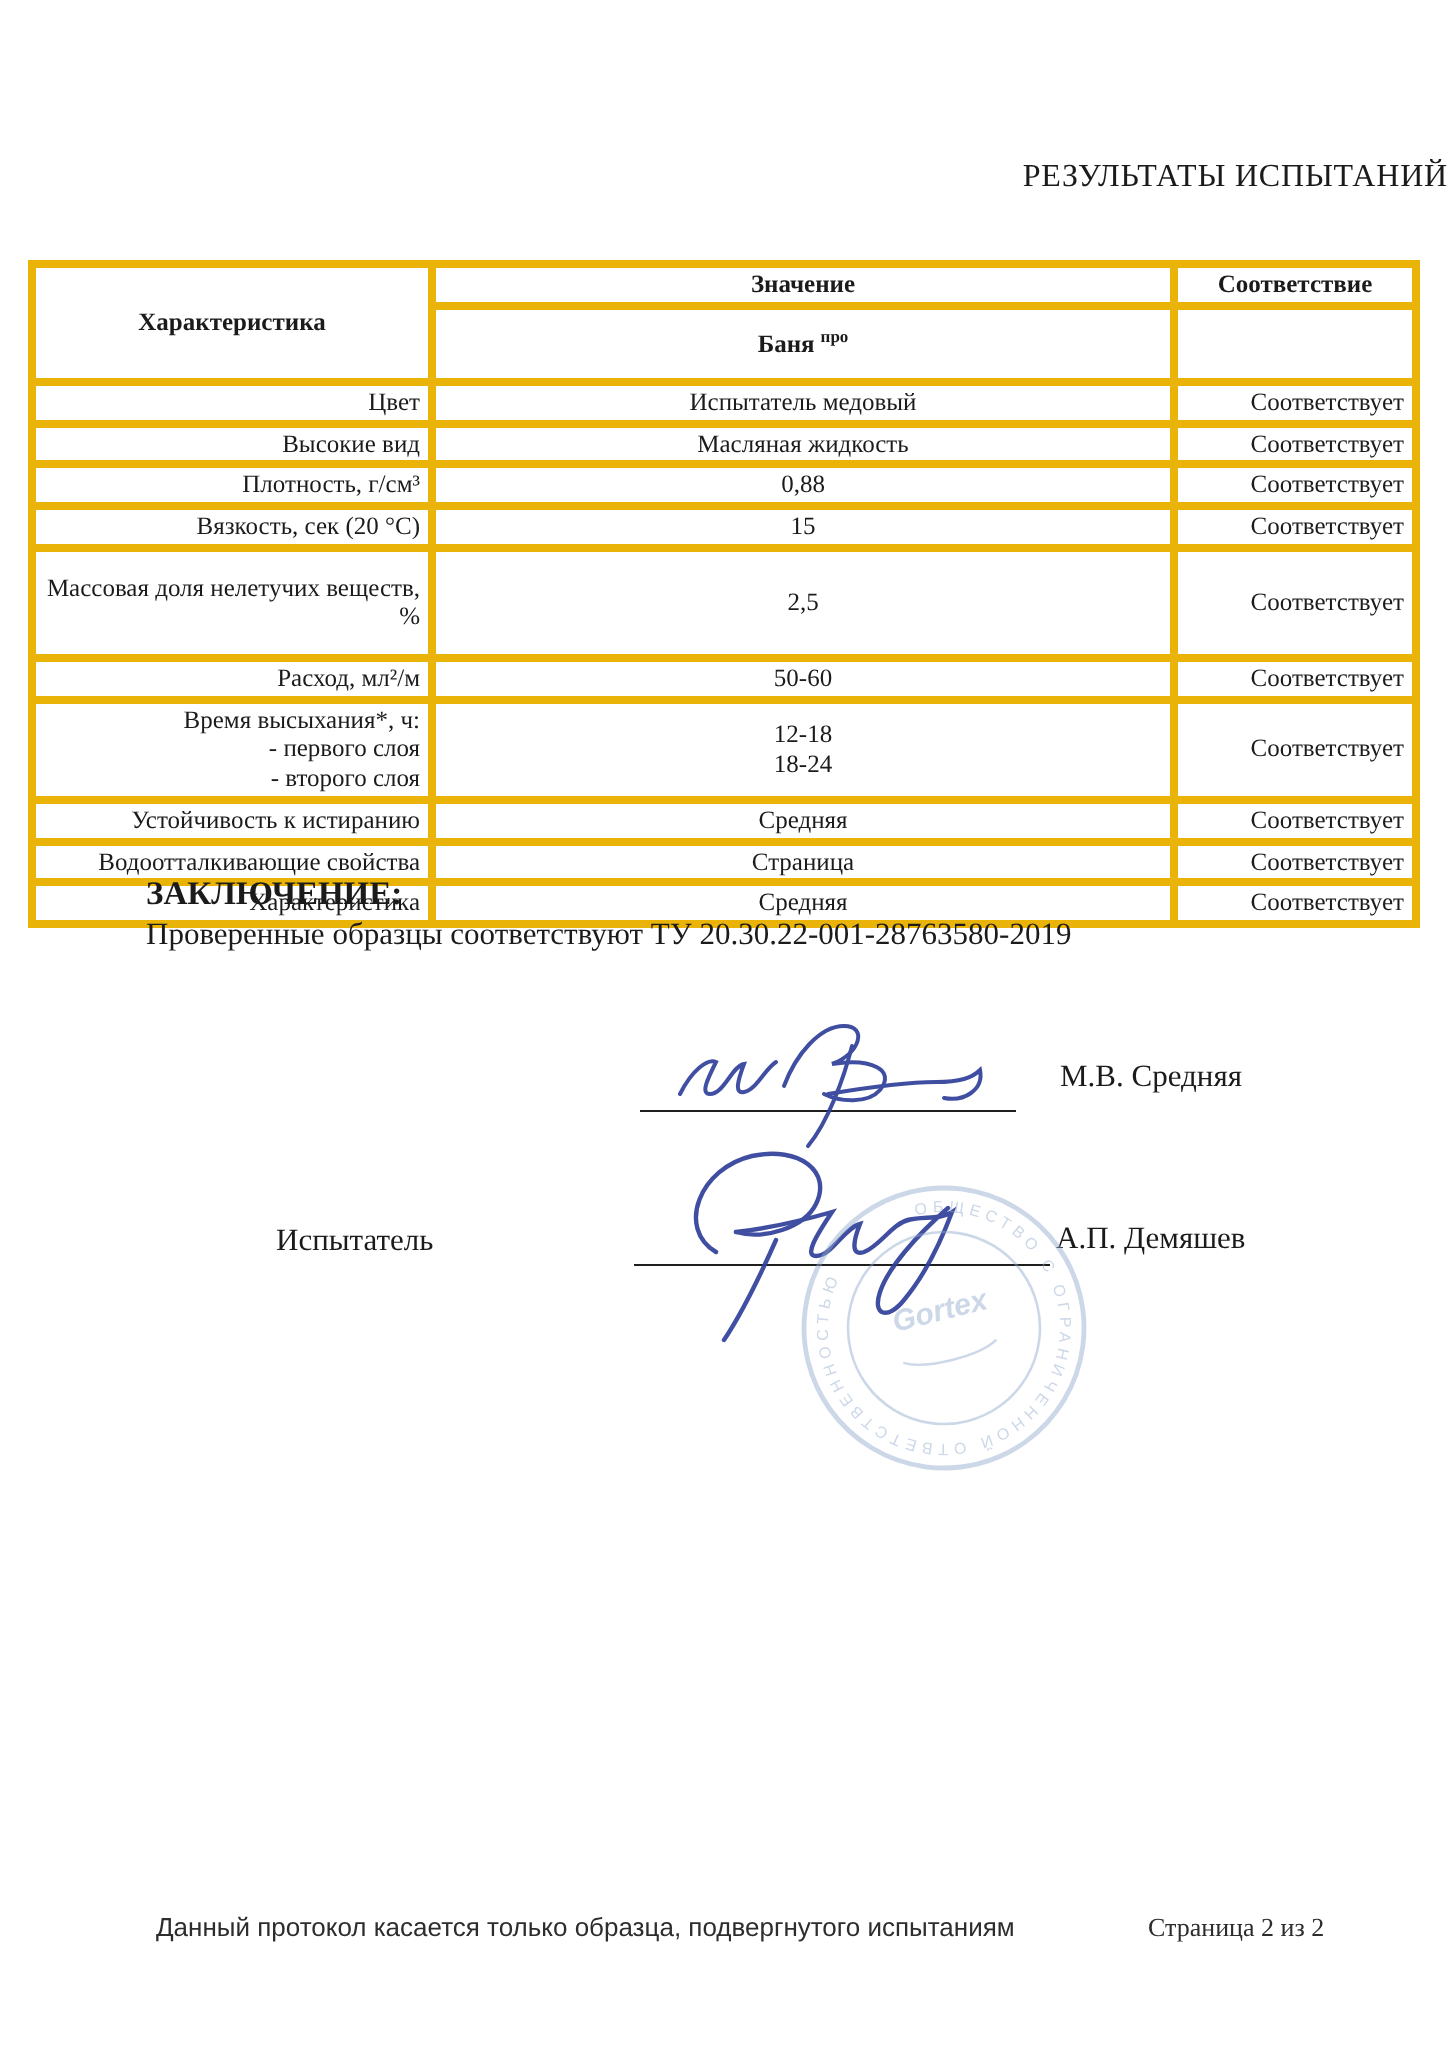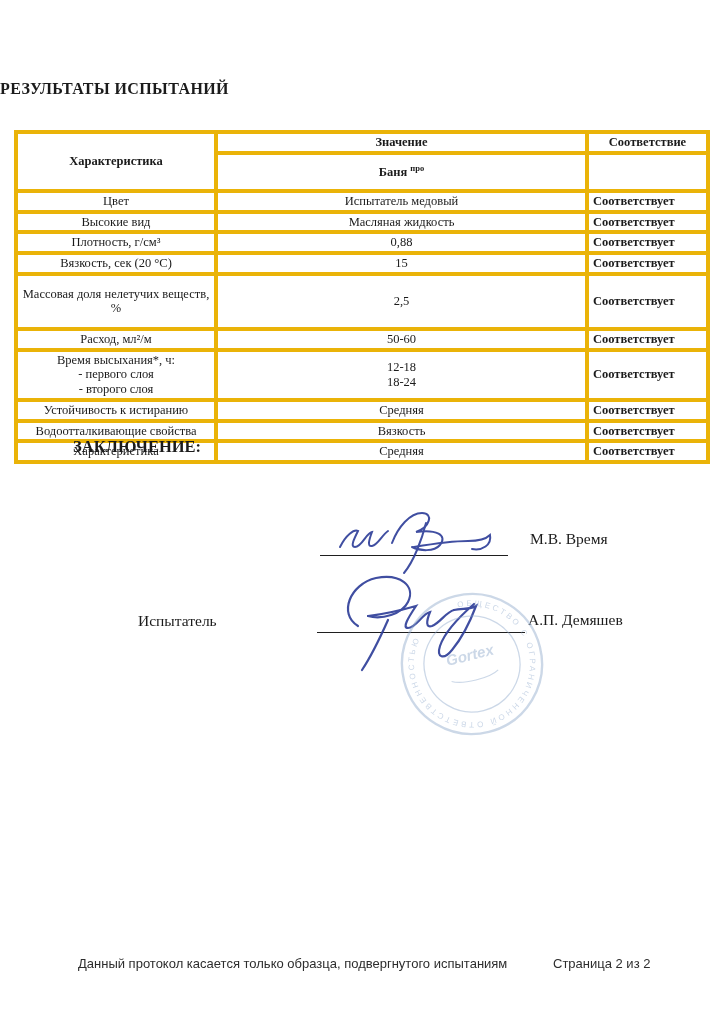--- a/index.html
+++ b/index.html
@@ -8,44 +8,44 @@
     position: relative;
     width: 724px; height: 1024px;
     margin: 0 auto;
     background: #ffffff;
     font-family: "Liberation Serif", serif;
     color: #1b1b1b;
     overflow: hidden;
   }
   .title {
     position: absolute; top: 80px; left: 0; width: 100%;
-    text-align: left;
-    font-size: 16px; font-weight: bold; letter-spacing: 0.4px;
+    text-align: right;
+    font-size: 16px; font-weight: normal; letter-spacing: 0.4px;
   }
   
   table.results {
     position: absolute; left: 14px; top: 130px;
     width: 692px;
     border-collapse: collapse;
     table-layout: fixed;
     font-size: 12.5px; line-height: 1.18;
   }
   table.results th, table.results td {
     border: 4px solid #eab308;
     padding: 1px 4px;
     vertical-align: middle;
     overflow: hidden;
   }
   table.results th { font-weight: bold; text-align: center; }
   thead tr:nth-child(1) th { height: 17px; }
   thead tr:nth-child(2) th { height: 38px; }
   th.product sup { font-size: 8.5px; margin-left: 3px; vertical-align: super; margin-top: 28px; }
-  .c-char { text-align: center; white-space: pre-line; padding-left: 5px; font-family: Liberation Serif, serif; }
+  .c-char { text-align: right; white-space: pre-line; padding-left: 5px; font-family: Liberation Serif, serif; }
   .c-val  { text-align: center; white-space: pre-line; }
-  .c-conf { text-align: left; font-weight: bold; }
+  .c-conf { text-align: right; }
   tbody tr td { height: 16px; }
   tbody tr:nth-child(5) td { height: 55px; }
   tbody tr:nth-child(7) td { height: 47px; }
   
   .conclusion { position: absolute; left: 73px; top: 437px; }
   .conclusion .head { font-size: 16.5px; font-weight: bold; }
   .conclusion .body { font-size: 15.5px; margin-top: 2px; }
   
   .sig-label { position: absolute; font-size: 15.5px; }
   .sig-name  { position: absolute; font-size: 15.5px; }
@@ -53,21 +53,21 @@
   .sig-svg   { position: absolute; pointer-events: none; }
   
   .stamp { position: absolute; left: 388px; top: 580px; opacity: 0.45; transform: rotate(-14deg); }
   
   .footer-left, .footer-right {
     position: absolute; top: 956px;
     font-family: "Liberation Sans", sans-serif;
     font-size: 13px; color: #2d2d2d;
   }
   .footer-left  { left: 78px; text-align: right; }
-  .footer-right { left: 553px; }
+  .footer-right { left: 574px; font-family: Liberation Serif, serif; }
 </style>
 </head>
 <body>
 
 <div class="page">
 
   <div class="title">РЕЗУЛЬТАТЫ ИСПЫТАНИЙ</div>
 
   <table class="results">
     <colgroup>
@@ -125,37 +125,38 @@
 18-24</td>
       <td class="c-conf">Соответствует</td>
     </tr>
         <tr>
       <td class="c-char">Устойчивость к истиранию</td>
       <td class="c-val">Средняя</td>
       <td class="c-conf">Соответствует</td>
     </tr>
         <tr>
       <td class="c-char">Водоотталкивающие свойства</td>
-      <td class="c-val">Вязкость</td>
+      <td class="c-val">Страница</td>
       <td class="c-conf">Соответствует</td>
     </tr>
         <tr>
       <td class="c-char">Характеристика</td>
       <td class="c-val">Средняя</td>
       <td class="c-conf">Соответствует</td>
     </tr>
       </tbody>
   </table>
 
   <div class="conclusion">
     <div class="head">ЗАКЛЮЧЕНИЕ:</div>
+    <div class="body">Проверенные образцы соответствуют ТУ 20.30.22-001-28763580-2019</div>
   </div>
 
   <div class="sig-line" style="left:320px; top:532px; width:188px; height:24px;"></div>
-  <div class="sig-name" style="left:530px; top:530px;">М.В. Время</div>
+  <div class="sig-name" style="left:530px; top:530px;">М.В. Средняя</div>
   <svg class="sig-svg" style="left:322px; top:505px;" width="190" height="72" viewBox="0 0 190 72">
     <g fill="none" stroke="#30409a" stroke-width="2" stroke-linecap="round" opacity="0.92">
       <path d="M18 42 C 24 30 32 24 36 26 C 32 34 28 42 33 42 C 40 42 44 28 50 27 C 47 35 45 42 50 41 C 56 40 60 30 66 26"></path>
       <path d="M70 38 C 76 22 88 8 100 8 C 112 8 108 22 94 27 C 114 24 126 30 118 40 C 112 47 98 46 90 42"></path>
       <path d="M92 42 C 104 40 128 36 146 36 C 158 36 164 34 168 30 C 170 40 160 46 150 44"></path>
       <path d="M104 18 C 100 34 92 56 82 68"></path>
     </g>
   </svg>
 
   <div class="sig-label" style="left:98px; top:612px;margin-left:40px;">Испытатель</div>

